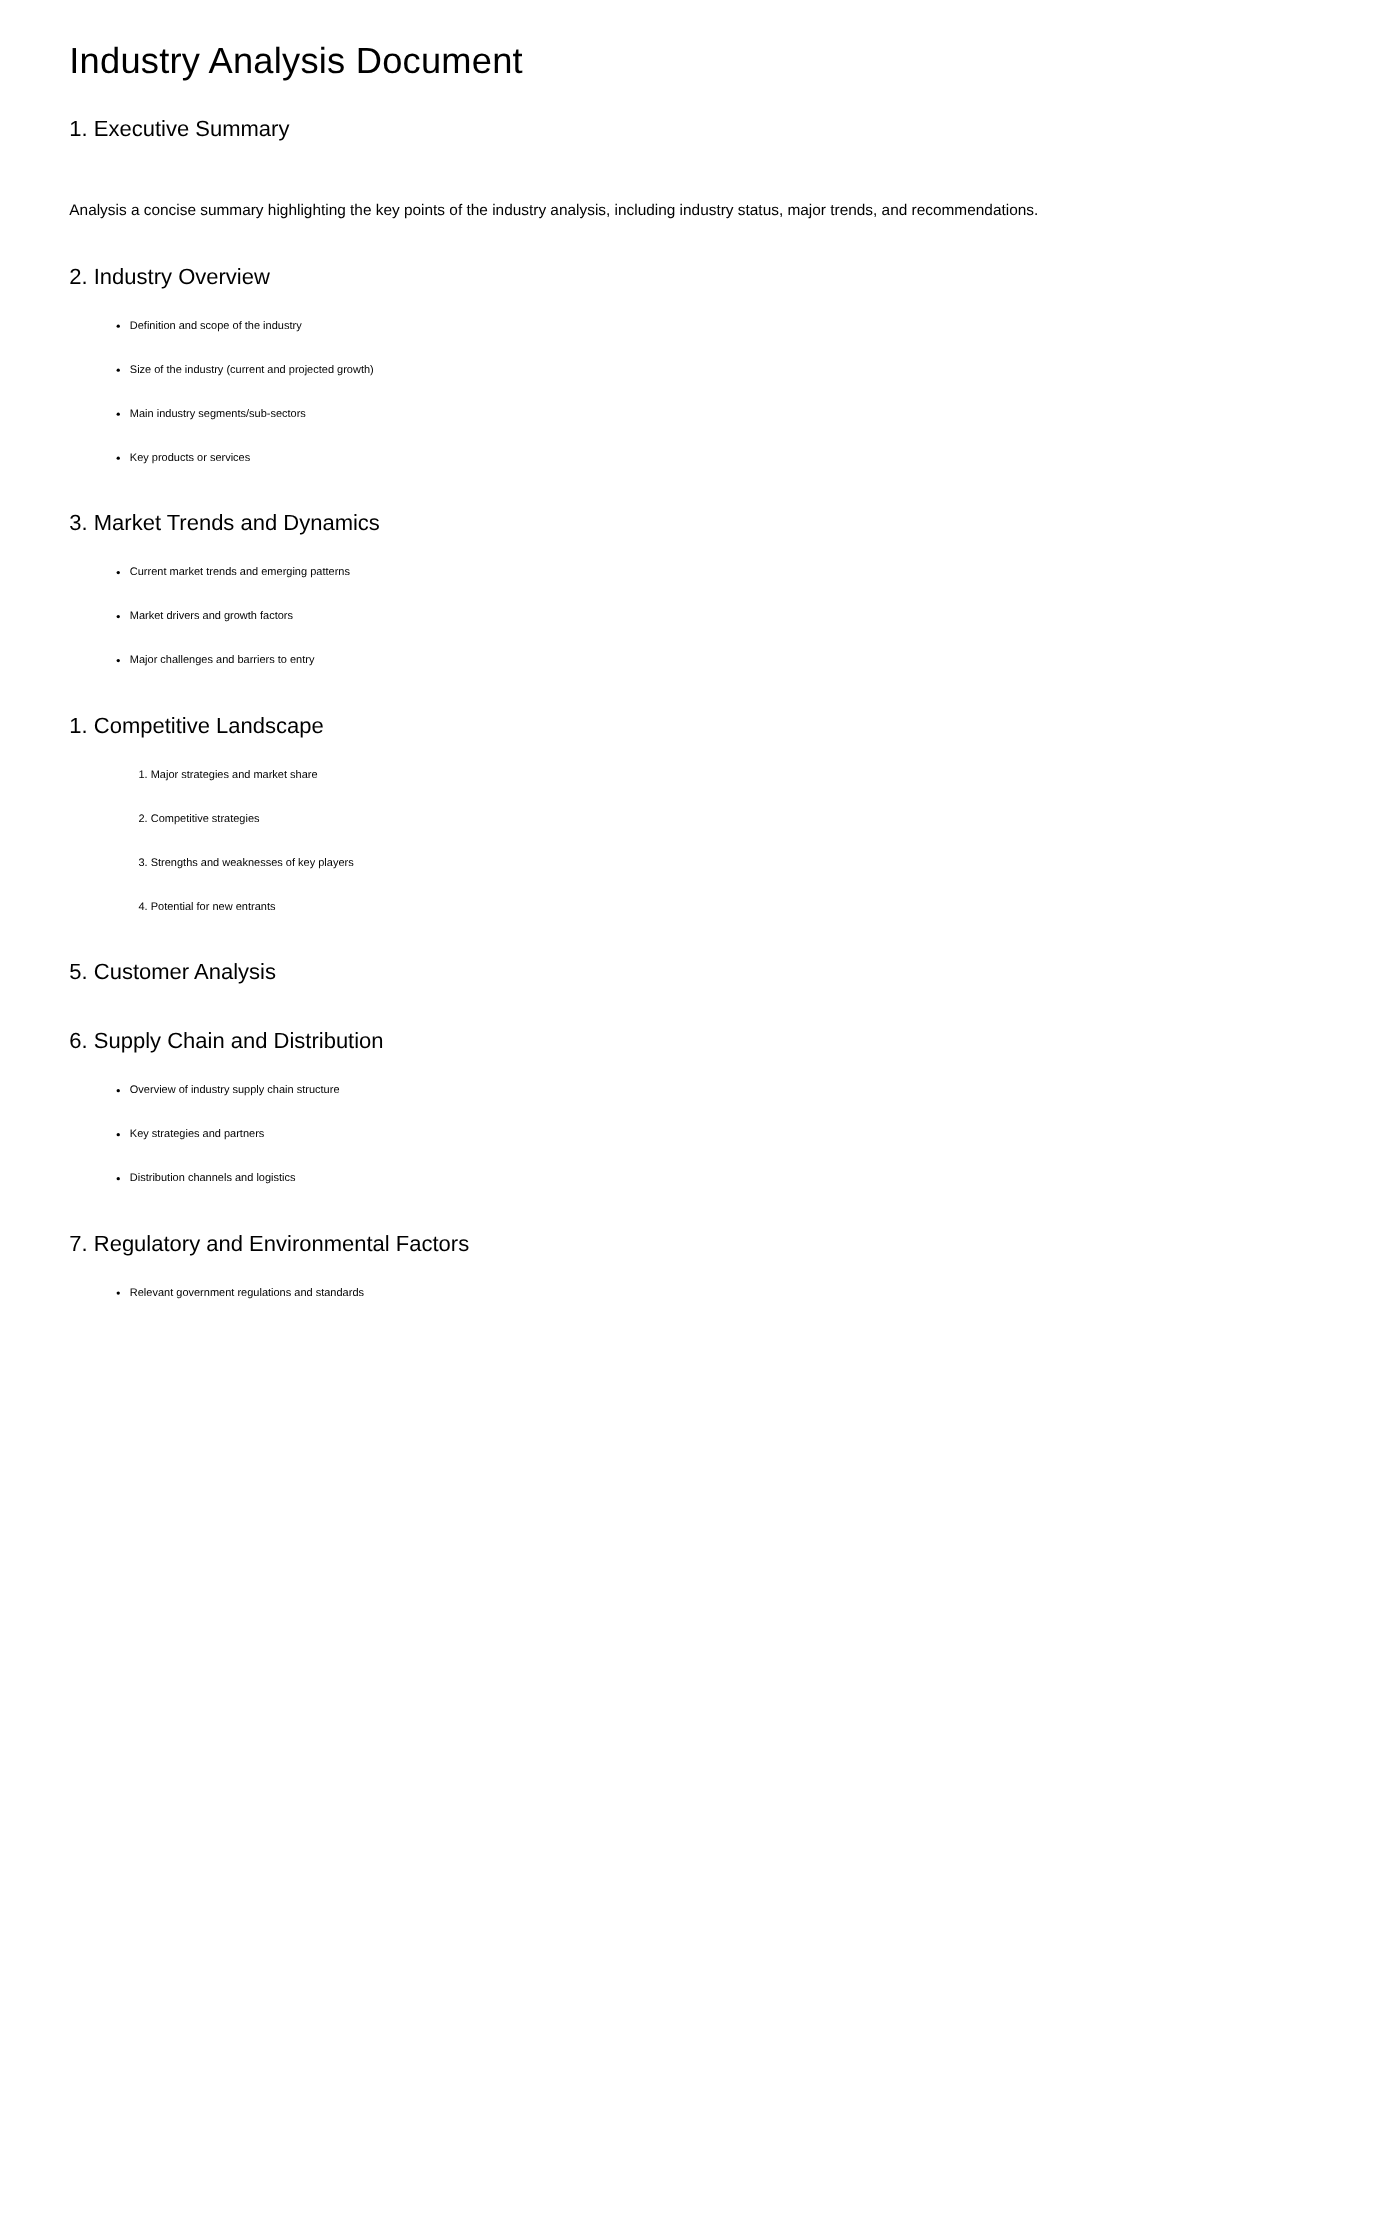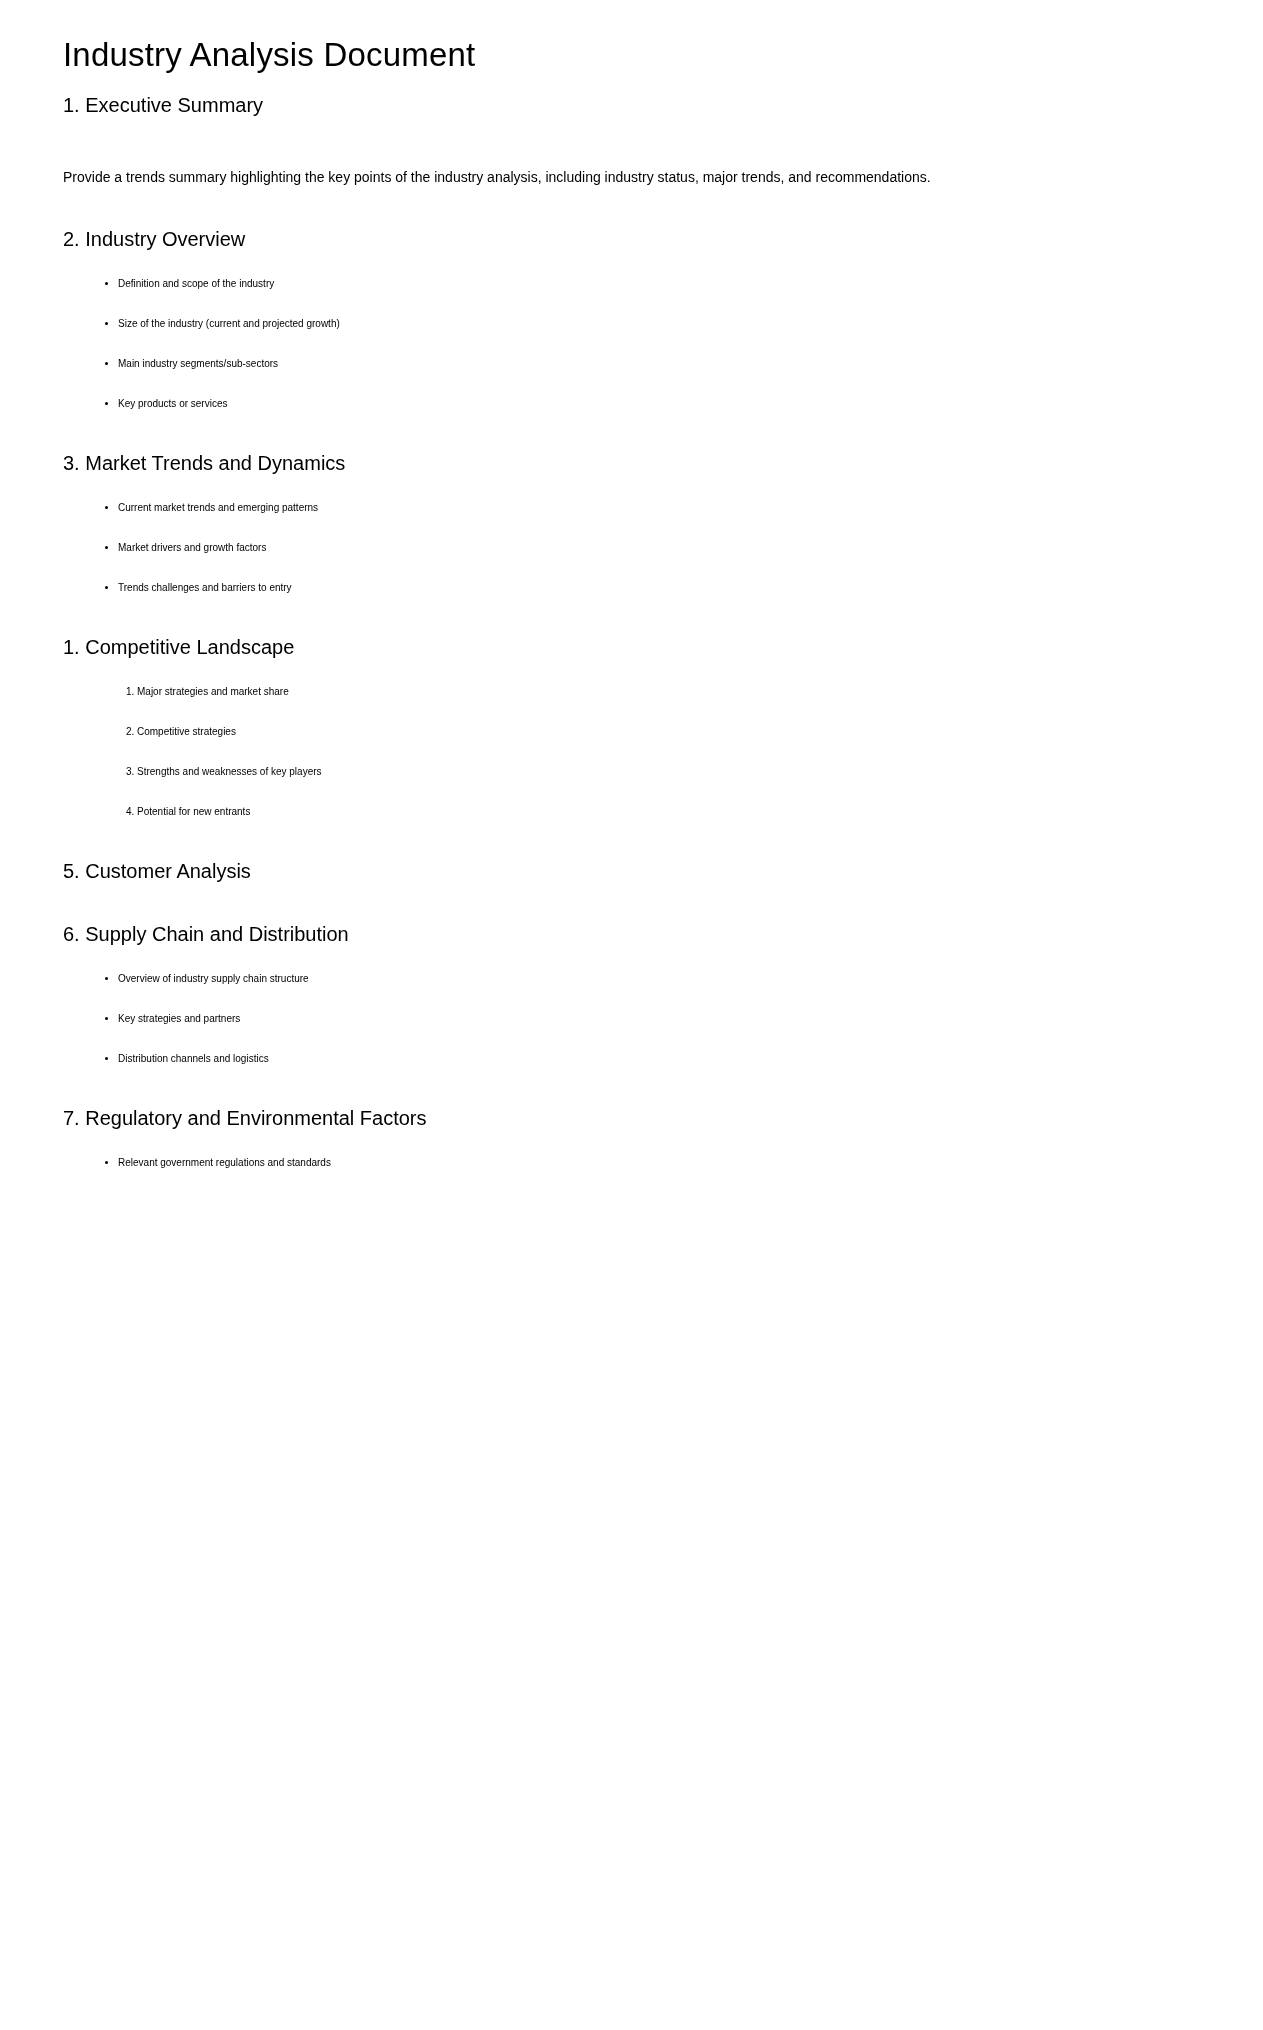--- a/index.html
+++ b/index.html
@@ -29,21 +29,21 @@
     margin: 0;
     letter-spacing: 0.2px;
   }
   .section-heading {
     font-size: 20px;
     font-weight: 400;
     line-height: 23px;
     margin: 40px 0 0 0;
   }
   .section-heading.first {
-    margin-top: 20px;
+    margin-top: 33px;
   }
   .body-text {
     font-size: 14px;
     line-height: 21px;
     margin: 50px 0 0 0;
   }
   ul.bullet-list {
     margin: 25px 0 0 0;
     padding: 0 0 0 55px;
     list-style: disc outside;
@@ -63,35 +63,35 @@
   }
 </style>
 </head>
 <body>
 
 <div class="doc">
 
   <h1 class="doc-title">Industry Analysis Document</h1>
 
   <h2 class="section-heading first">1. Executive Summary</h2>
-  <p class="body-text">Provide a trends summary highlighting the key points of the industry analysis, including industry status, major trends, and recommendations.</p>
+  <p class="body-text">Analysis a concise summary highlighting the key points of the industry analysis, including industry status, major trends, and recommendations.</p>
 
   <h2 class="section-heading">2. Industry Overview</h2>
   <ul class="bullet-list">
     <li class="list-item">Definition and scope of the industry</li>
     <li class="list-item">Size of the industry (current and projected growth)</li>
     <li class="list-item">Main industry segments/sub-sectors</li>
     <li class="list-item">Key products or services</li>
   </ul>
 
   <h2 class="section-heading">3. Market Trends and Dynamics</h2>
   <ul class="bullet-list">
     <li class="list-item">Current market trends and emerging patterns</li>
     <li class="list-item">Market drivers and growth factors</li>
-    <li class="list-item">Trends challenges and barriers to entry</li>
+    <li class="list-item">Major challenges and barriers to entry</li>
   </ul>
 
   <h2 class="section-heading">1. Competitive Landscape</h2>
   <ol class="numbered-list">
     <li class="list-item">Major strategies and market share</li>
     <li class="list-item">Competitive strategies</li>
     <li class="list-item">Strengths and weaknesses of key players</li>
     <li class="list-item">Potential for new entrants</li>
   </ol>
 

